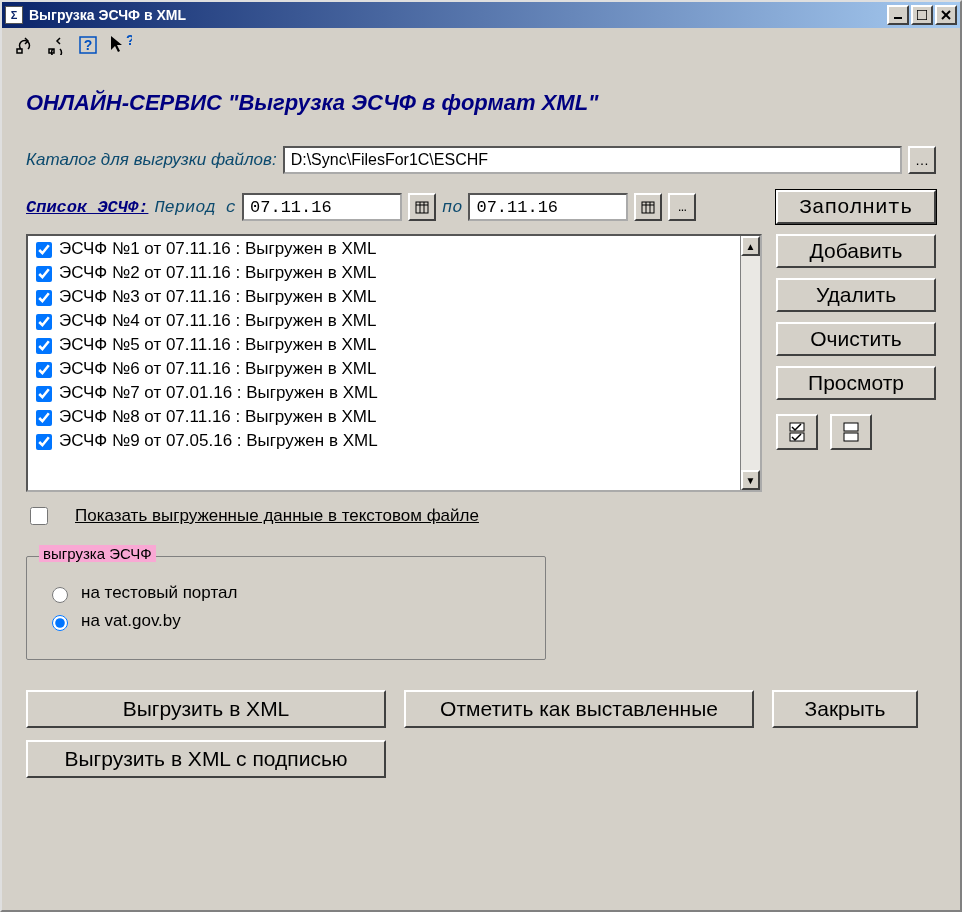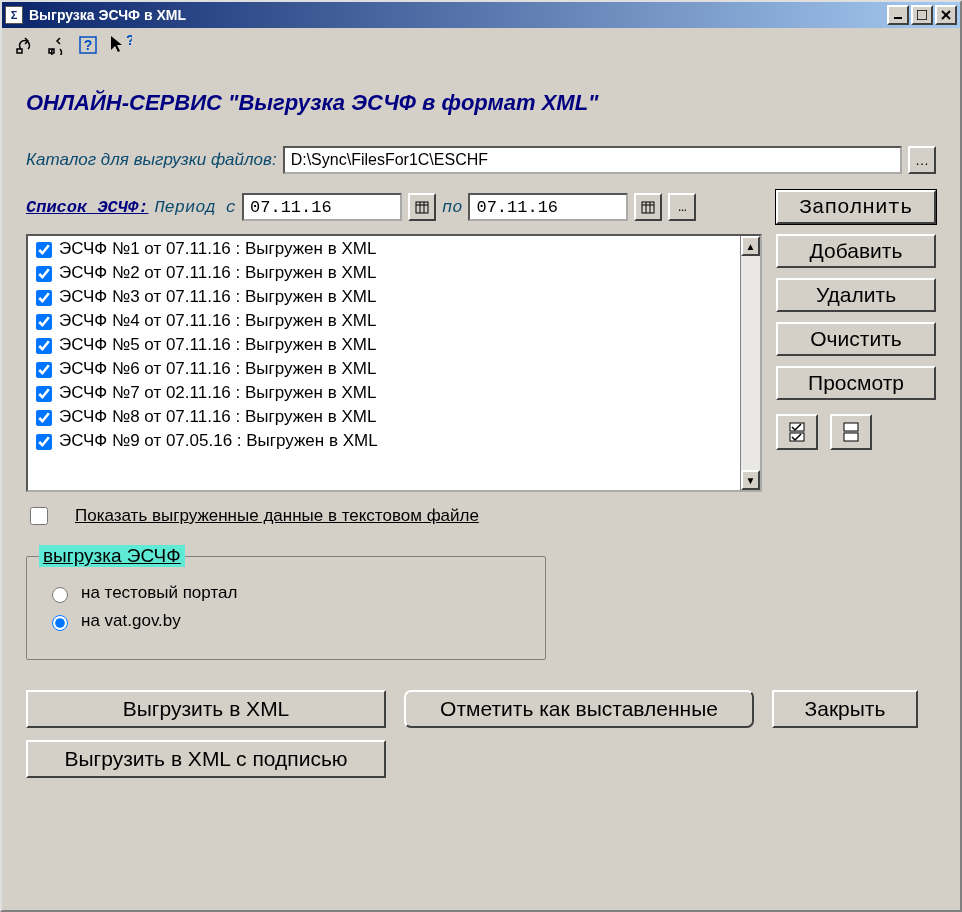--- a/index.html
+++ b/index.html
@@ -224,24 +224,23 @@
   border: 1px solid #808080;
   border-radius: 2px;
   position: relative;
   margin-top: 28px;
   padding: 18px 20px 20px 20px;
   width: 520px;
 }
 .group-caption {
   position: absolute;
   top: -12px; left: 12px;
-  background: #5eead4;
+  background: #f9a8d4;
   padding: 0 4px;
-  font-size: 19px;
-  text-decoration: underline;
+  font-size: 15px;
 }
 .radio-row {
   display: flex;
   align-items: center;
   gap: 10px;
   font-size: 17px;
   margin: 8px 0;
 }
 .radio-row input { width: 16px; height: 16px; }
 .bottom-btns {
@@ -252,21 +251,21 @@
 }
 .bottom-row {
   display: flex;
   gap: 18px;
 }
 .bottom-row .winbtn {
   padding: 0 24px;
   height: 38px;
 }
 .btn-wide { width: 360px; }
-.btn-med { width: 350px; border-radius: 7px; }
+.btn-med { width: 350px; }
 .btn-close { width: 146px; }
 svg { display: block; }
 </style>
 </head>
 <body>
 
 <div class="window">
   <div class="titlebar">
     <div class="app-icon">Σ</div>
     <span>Выгрузка ЭСЧФ в XML</span>
@@ -374,21 +373,21 @@
             <div class="list-item">
               <input type="checkbox" checked="" style="">
               <span>ЭСЧФ №5 от 07.11.16 : Выгружен в XML</span>
             </div>
             <div class="list-item">
               <input type="checkbox" checked="" style="">
               <span>ЭСЧФ №6 от 07.11.16 : Выгружен в XML</span>
             </div>
             <div class="list-item">
               <input type="checkbox" checked="" style="">
-              <span>ЭСЧФ №7 от 02.11.16 : Выгружен в XML</span>
+              <span>ЭСЧФ №7 от 07.01.16 : Выгружен в XML</span>
             </div>
             <div class="list-item">
               <input type="checkbox" checked="" style="">
               <span>ЭСЧФ №8 от 07.11.16 : Выгружен в XML</span>
             </div>
             <div class="list-item">
               <input type="checkbox" checked="" style="">
               <span>ЭСЧФ №9 от 07.05.16 : Выгружен в XML</span>
             </div>
           </div>

